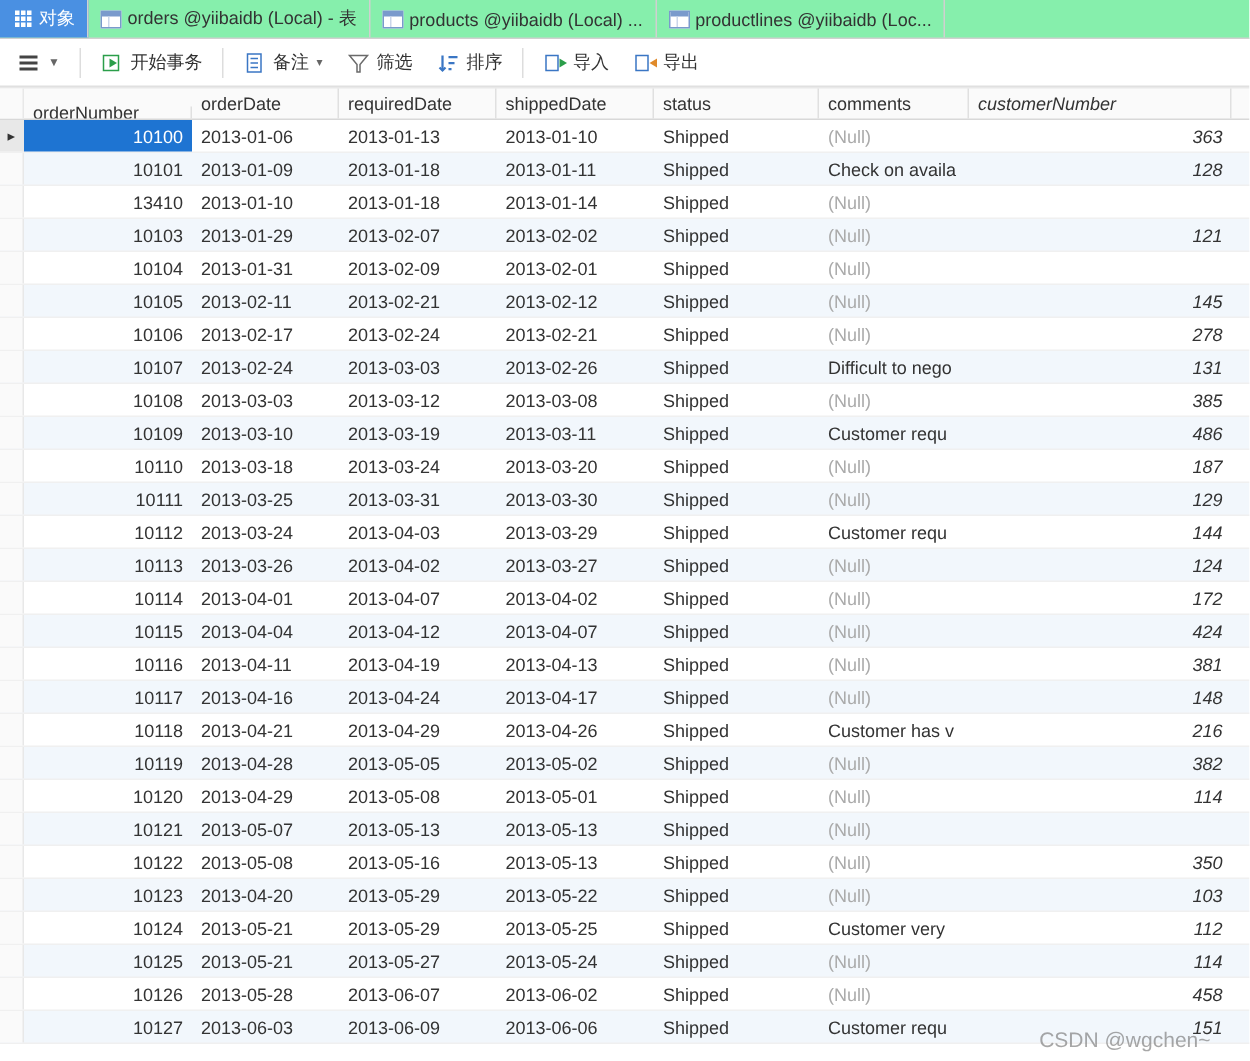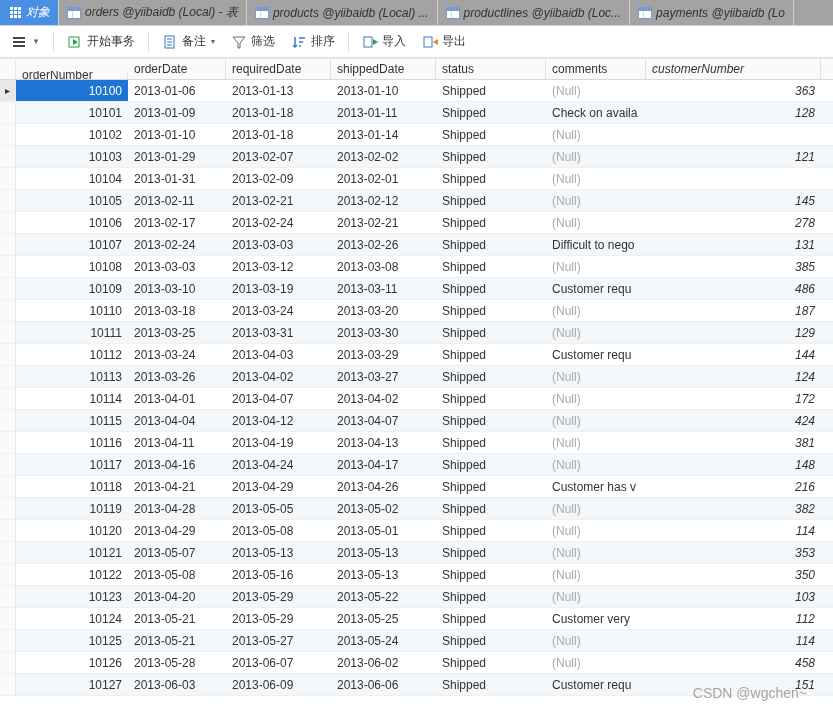--- a/index.html
+++ b/index.html
@@ -1,18 +1,18 @@
 <!DOCTYPE html>
 <html><head>
 <meta charset="utf-8">
 <style>
 * { box-sizing: border-box; margin: 0; padding: 0; }
 body { font-family: "Microsoft YaHei", Arial, sans-serif; font-size: 12px; color: #333; background: #fff; width: 833px; height: 707px; overflow: hidden; position: relative; }
 
-.tabs { display: flex; height: 26px; border-bottom: 1px solid #d0d0d0; background: #a3a3a3; font-style: italic; }
+.tabs { display: flex; height: 26px; border-bottom: 1px solid #d0d0d0; background: #86efac; }
 .tab { display: flex; align-items: center; padding: 0 8px; border-right: 1px solid #d0d0d0; white-space: nowrap; overflow: hidden; cursor: pointer; gap: 4px; }
 .tab.active { background: #4a90e2; color: #fff; }
 .tab-icon { width: 14px; height: 14px; display: inline-flex; align-items: center; justify-content: center; }
 .tab-grid { display: grid; grid-template-columns: repeat(3,3px); grid-template-rows: repeat(3,3px); gap: 1px; }
 .tab-grid span { background: #888; }
 .tab.active .tab-grid span { background: #fff; }
 .tbl-icon { width: 14px; height: 12px; border: 1px solid #7a9acc; background: #fff; position: relative; }
 .tbl-icon::before { content: ""; position: absolute; top: 0; left: 0; right: 0; height: 3px; background: #7a9acc; }
 .tbl-icon::after { content: ""; position: absolute; top: 3px; left: 4px; width: 1px; bottom: 0; background: #cbd6ea; }
 
@@ -76,26 +76,20 @@
         <span class="tbl-icon"></span>
       </span>
     <span>products @yiibaidb (Local) ...</span>
   </div>
   <div class="tab">
     <span class="tab-icon">
         <span class="tbl-icon"></span>
       </span>
     <span>productlines @yiibaidb (Loc...</span>
   </div>
-  <div class="tab">
-    <span class="tab-icon">
-        <span class="tbl-icon"></span>
-      </span>
-    <span>payments @yiibaidb (Lo</span>
-  </div>
 </div>
 
 <div class="toolbar">
   <div class="tbtn">
       <span class="icon">
         <svg width="16" height="16">
           <g stroke="#444" stroke-width="2">
             <line x1="2" y1="4" x2="14" y2="4"></line>
             <line x1="2" y1="8" x2="14" y2="8"></line>
             <line x1="2" y1="12" x2="14" y2="12"></line>
@@ -199,21 +193,21 @@
         <div class="cell c0">10101</div>
         <div class="cell c1">2013-01-09</div>
         <div class="cell c2">2013-01-18</div>
         <div class="cell c3">2013-01-11</div>
         <div class="cell c4">Shipped</div>
         <div class="cell c5">Check on availa</div>
         <div class="cell c6">128</div>
       </div>
       <div class="row">
         <div class="gutter"></div>
-        <div class="cell c0">10102</div>
+        <div class="cell c0">13410</div>
         <div class="cell c1">2013-01-10</div>
         <div class="cell c2">2013-01-18</div>
         <div class="cell c3">2013-01-14</div>
         <div class="cell c4">Shipped</div>
         <div class="cell c5 null">(Null)</div>
       </div>
       <div class="row even">
         <div class="gutter"></div>
         <div class="cell c0">10103</div>
         <div class="cell c1">2013-01-29</div>
@@ -393,21 +387,20 @@
         <div class="cell c6">114</div>
       </div>
       <div class="row even">
         <div class="gutter"></div>
         <div class="cell c0">10121</div>
         <div class="cell c1">2013-05-07</div>
         <div class="cell c2">2013-05-13</div>
         <div class="cell c3">2013-05-13</div>
         <div class="cell c4">Shipped</div>
         <div class="cell c5 null">(Null)</div>
-        <div class="cell c6">353</div>
       </div>
       <div class="row">
         <div class="gutter"></div>
         <div class="cell c0">10122</div>
         <div class="cell c1">2013-05-08</div>
         <div class="cell c2">2013-05-16</div>
         <div class="cell c3">2013-05-13</div>
         <div class="cell c4">Shipped</div>
         <div class="cell c5 null">(Null)</div>
         <div class="cell c6">350</div>

